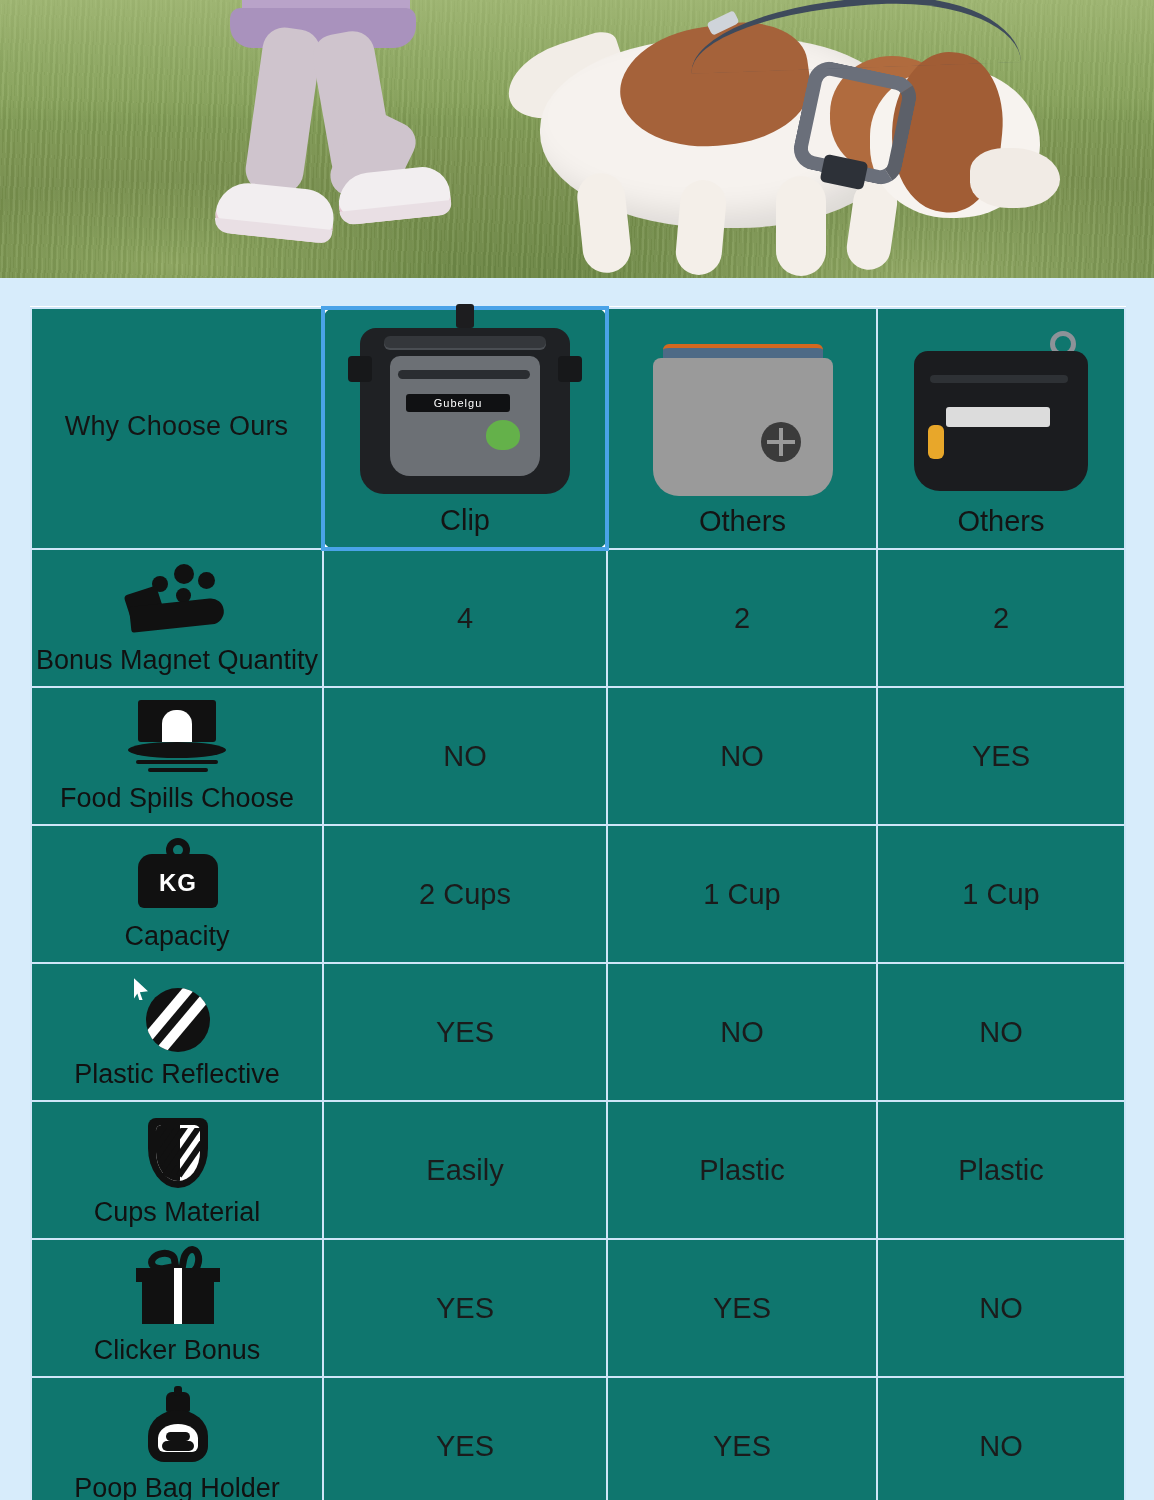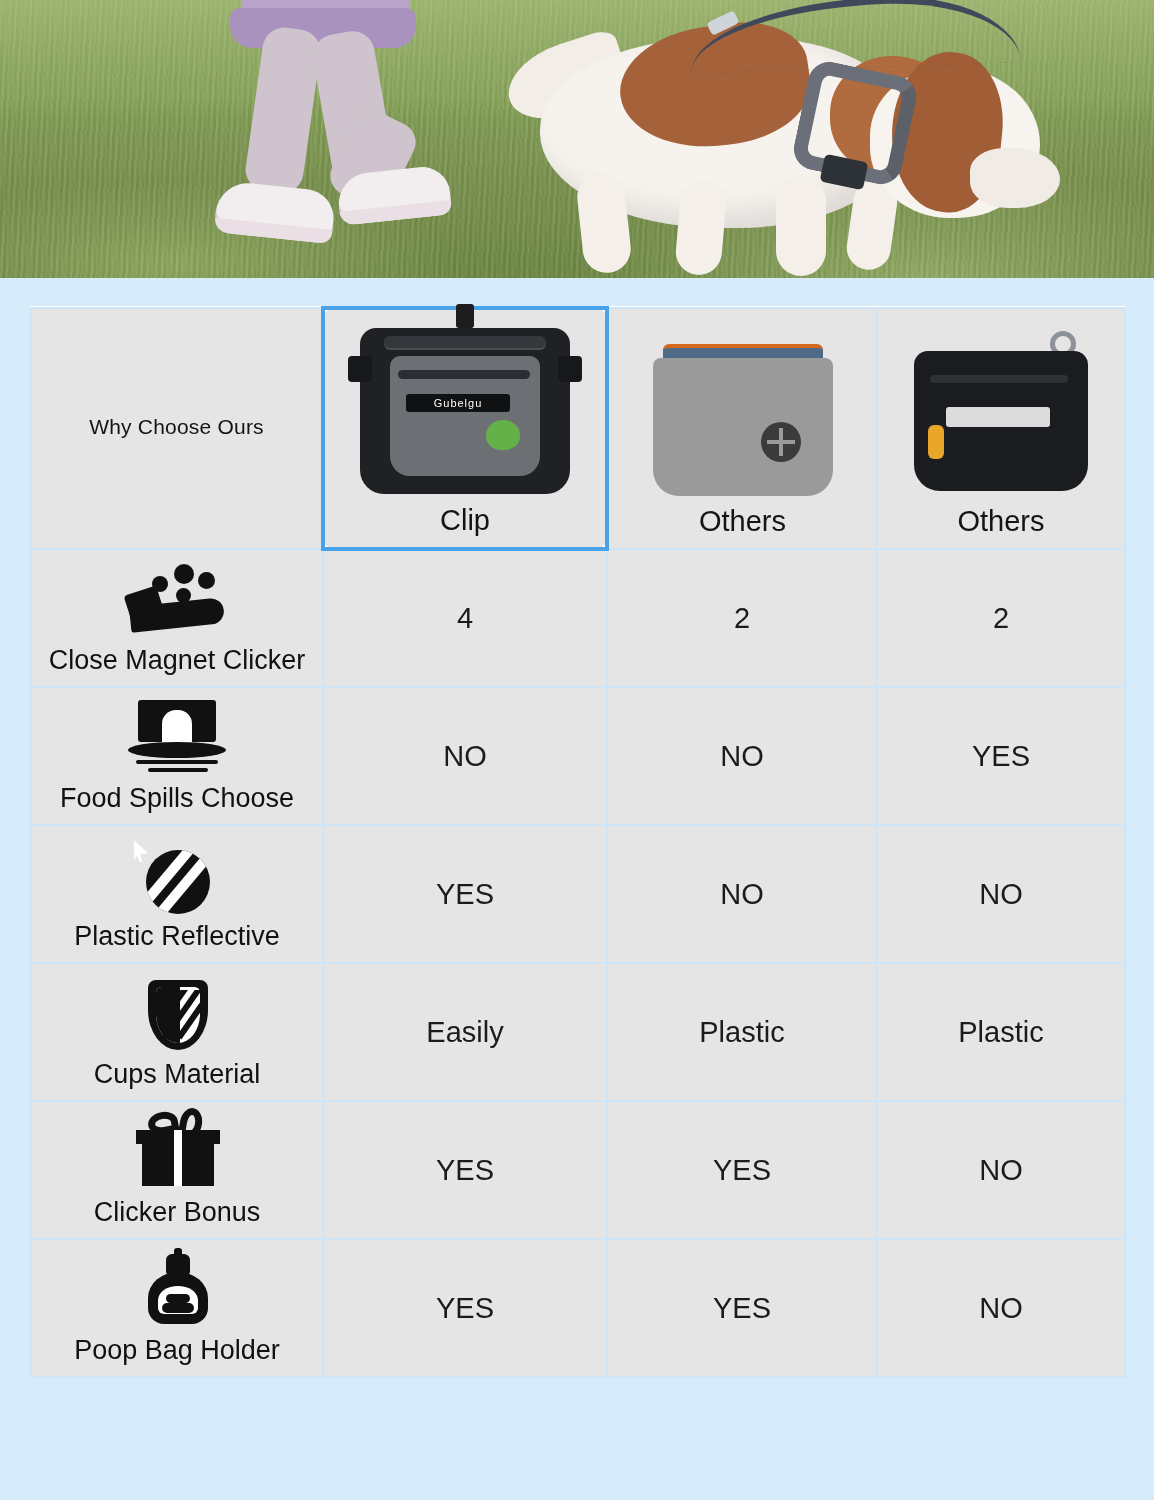--- a/index.html
+++ b/index.html
@@ -135,36 +135,36 @@
     border-collapse: collapse;
   }
   table.cmp {
     width: 1094px;
     border-collapse: collapse;
     table-layout: fixed;
     background: #ffffff;
   }
   table.cmp td {
     border: 2px solid #cfe6f8;
-    background: #e5e5e5;
+    background: #0f766e;
     text-align: center;
     vertical-align: middle;
     font-size: 27px;
     color: #1b1b1b;
     padding: 0;
   }
   col.c-feature { width: 292px; }
   col.c-ours { width: 284px; }
   col.c-o1 { width: 270px; }
   col.c-o2 { width: 248px; }
 
   
   tr.head td { height: 216px; padding: 6px 4px 10px; }
   .head-title {
-    font-size: 21px; color: #141414; letter-spacing: .2px;
+    font-size: 27px; color: #141414; letter-spacing: .2px;
   }
   td.ours-head {
     border: 4px solid #4aa3e8 !important;
     border-radius: 12px;
     position: relative;
   }
   .col-caption {
     font-size: 29px; color: #141414; margin-top: 4px;
   }
   .prod {
@@ -480,21 +480,21 @@
           <td class="feature">
             <div class="feature-inner">
               <div class="icon-box ic-magnet">
                 <div class="dot d1"></div>
                   <div class="dot d2"></div>
                   <div class="dot d3"></div>
                   <div class="dot d4"></div>
                 <div class="wedge"></div>
                   <div class="hand"></div>
               </div>
-              <div class="feature-label">Close Magnet Clicker</div>
+              <div class="feature-label">Bonus Magnet Quantity</div>
             </div>
           </td>
           <td>4</td>
           <td>2</td>
           <td>2</td>
         </tr>
 
         <tr class="data">
           <td class="feature">
             <div class="feature-inner">
@@ -506,20 +506,34 @@
                   <div class="line l2"></div>
               </div>
               <div class="feature-label">Food Spills Choose</div>
             </div>
           </td>
           <td>NO</td>
           <td>NO</td>
           <td>YES</td>
         </tr>
 
+        <tr class="data">
+          <td class="feature">
+            <div class="feature-inner">
+              <div class="icon-box ic-kg">
+                <div class="handle"></div>
+                <div class="weight">KG</div>
+              </div>
+              <div class="feature-label">Capacity</div>
+            </div>
+          </td>
+          <td>2 Cups</td>
+          <td>1 Cup</td>
+          <td>1 Cup</td>
+        </tr>
 
         <tr class="data">
           <td class="feature">
             <div class="feature-inner">
               <div class="icon-box ic-reflect">
                 <div class="circle"></div>
                 <div class="arrow2"></div>
               </div>
               <div class="feature-label">Plastic Reflective</div>
             </div>

